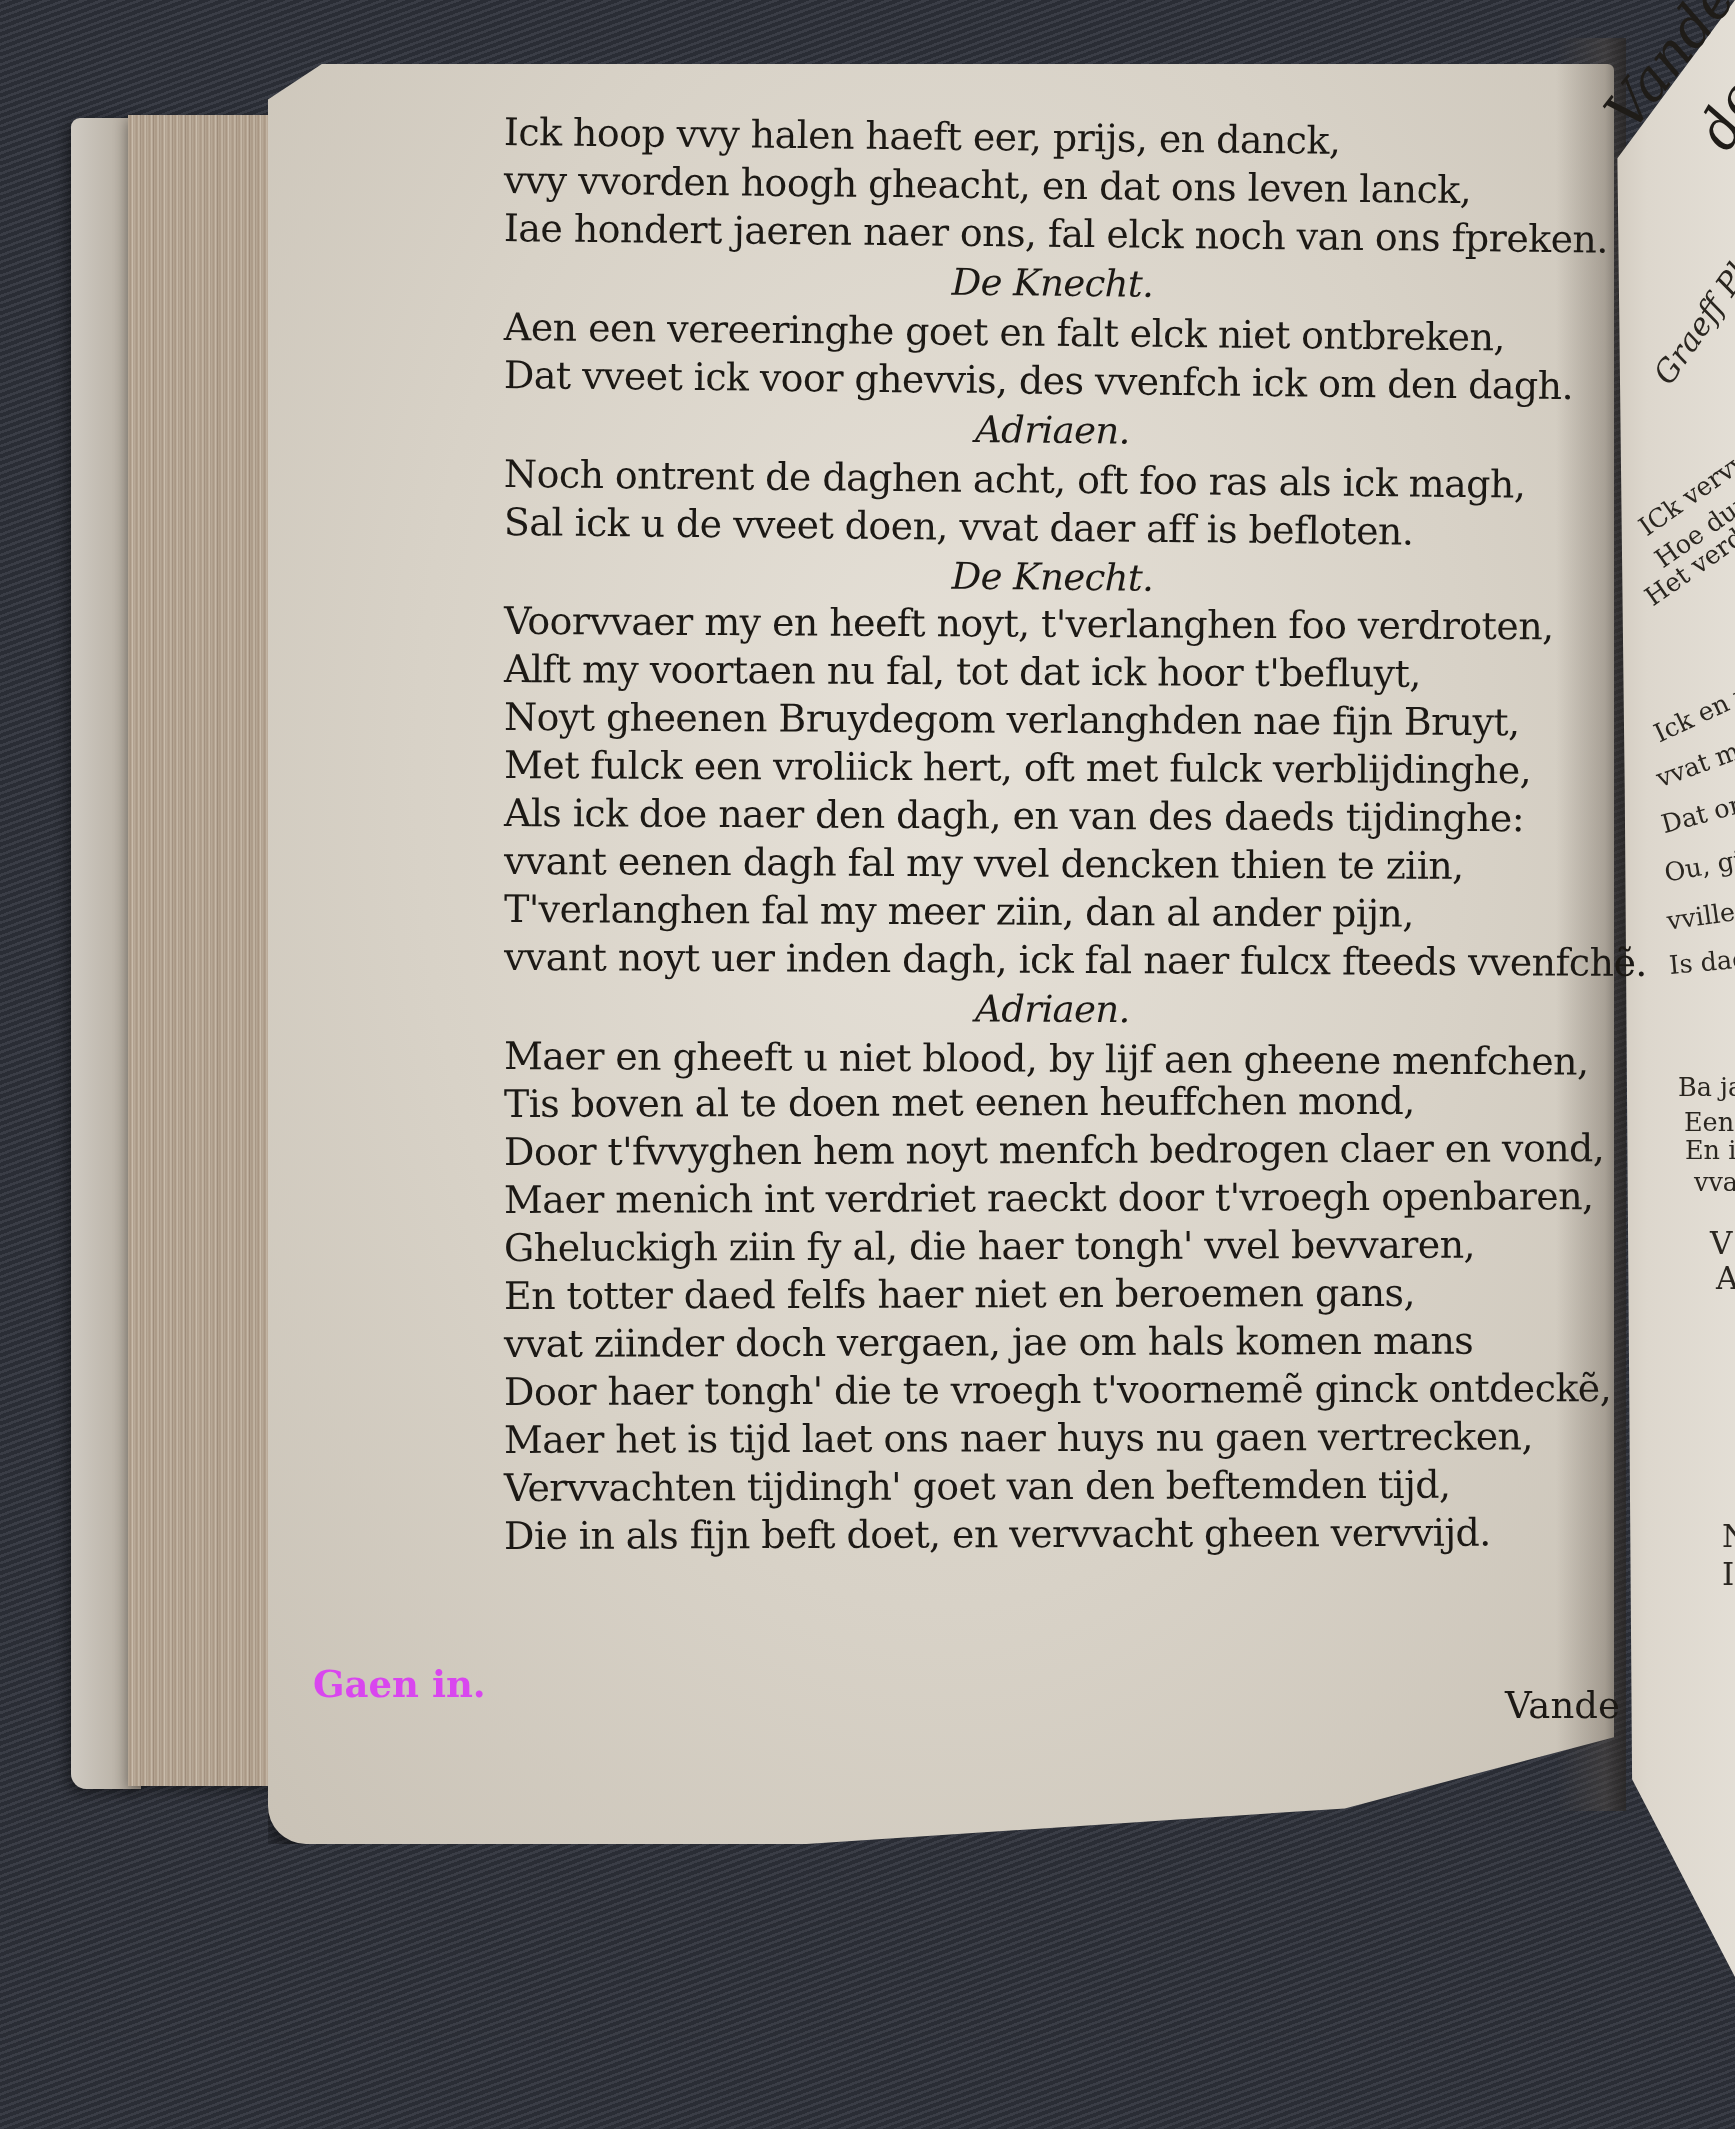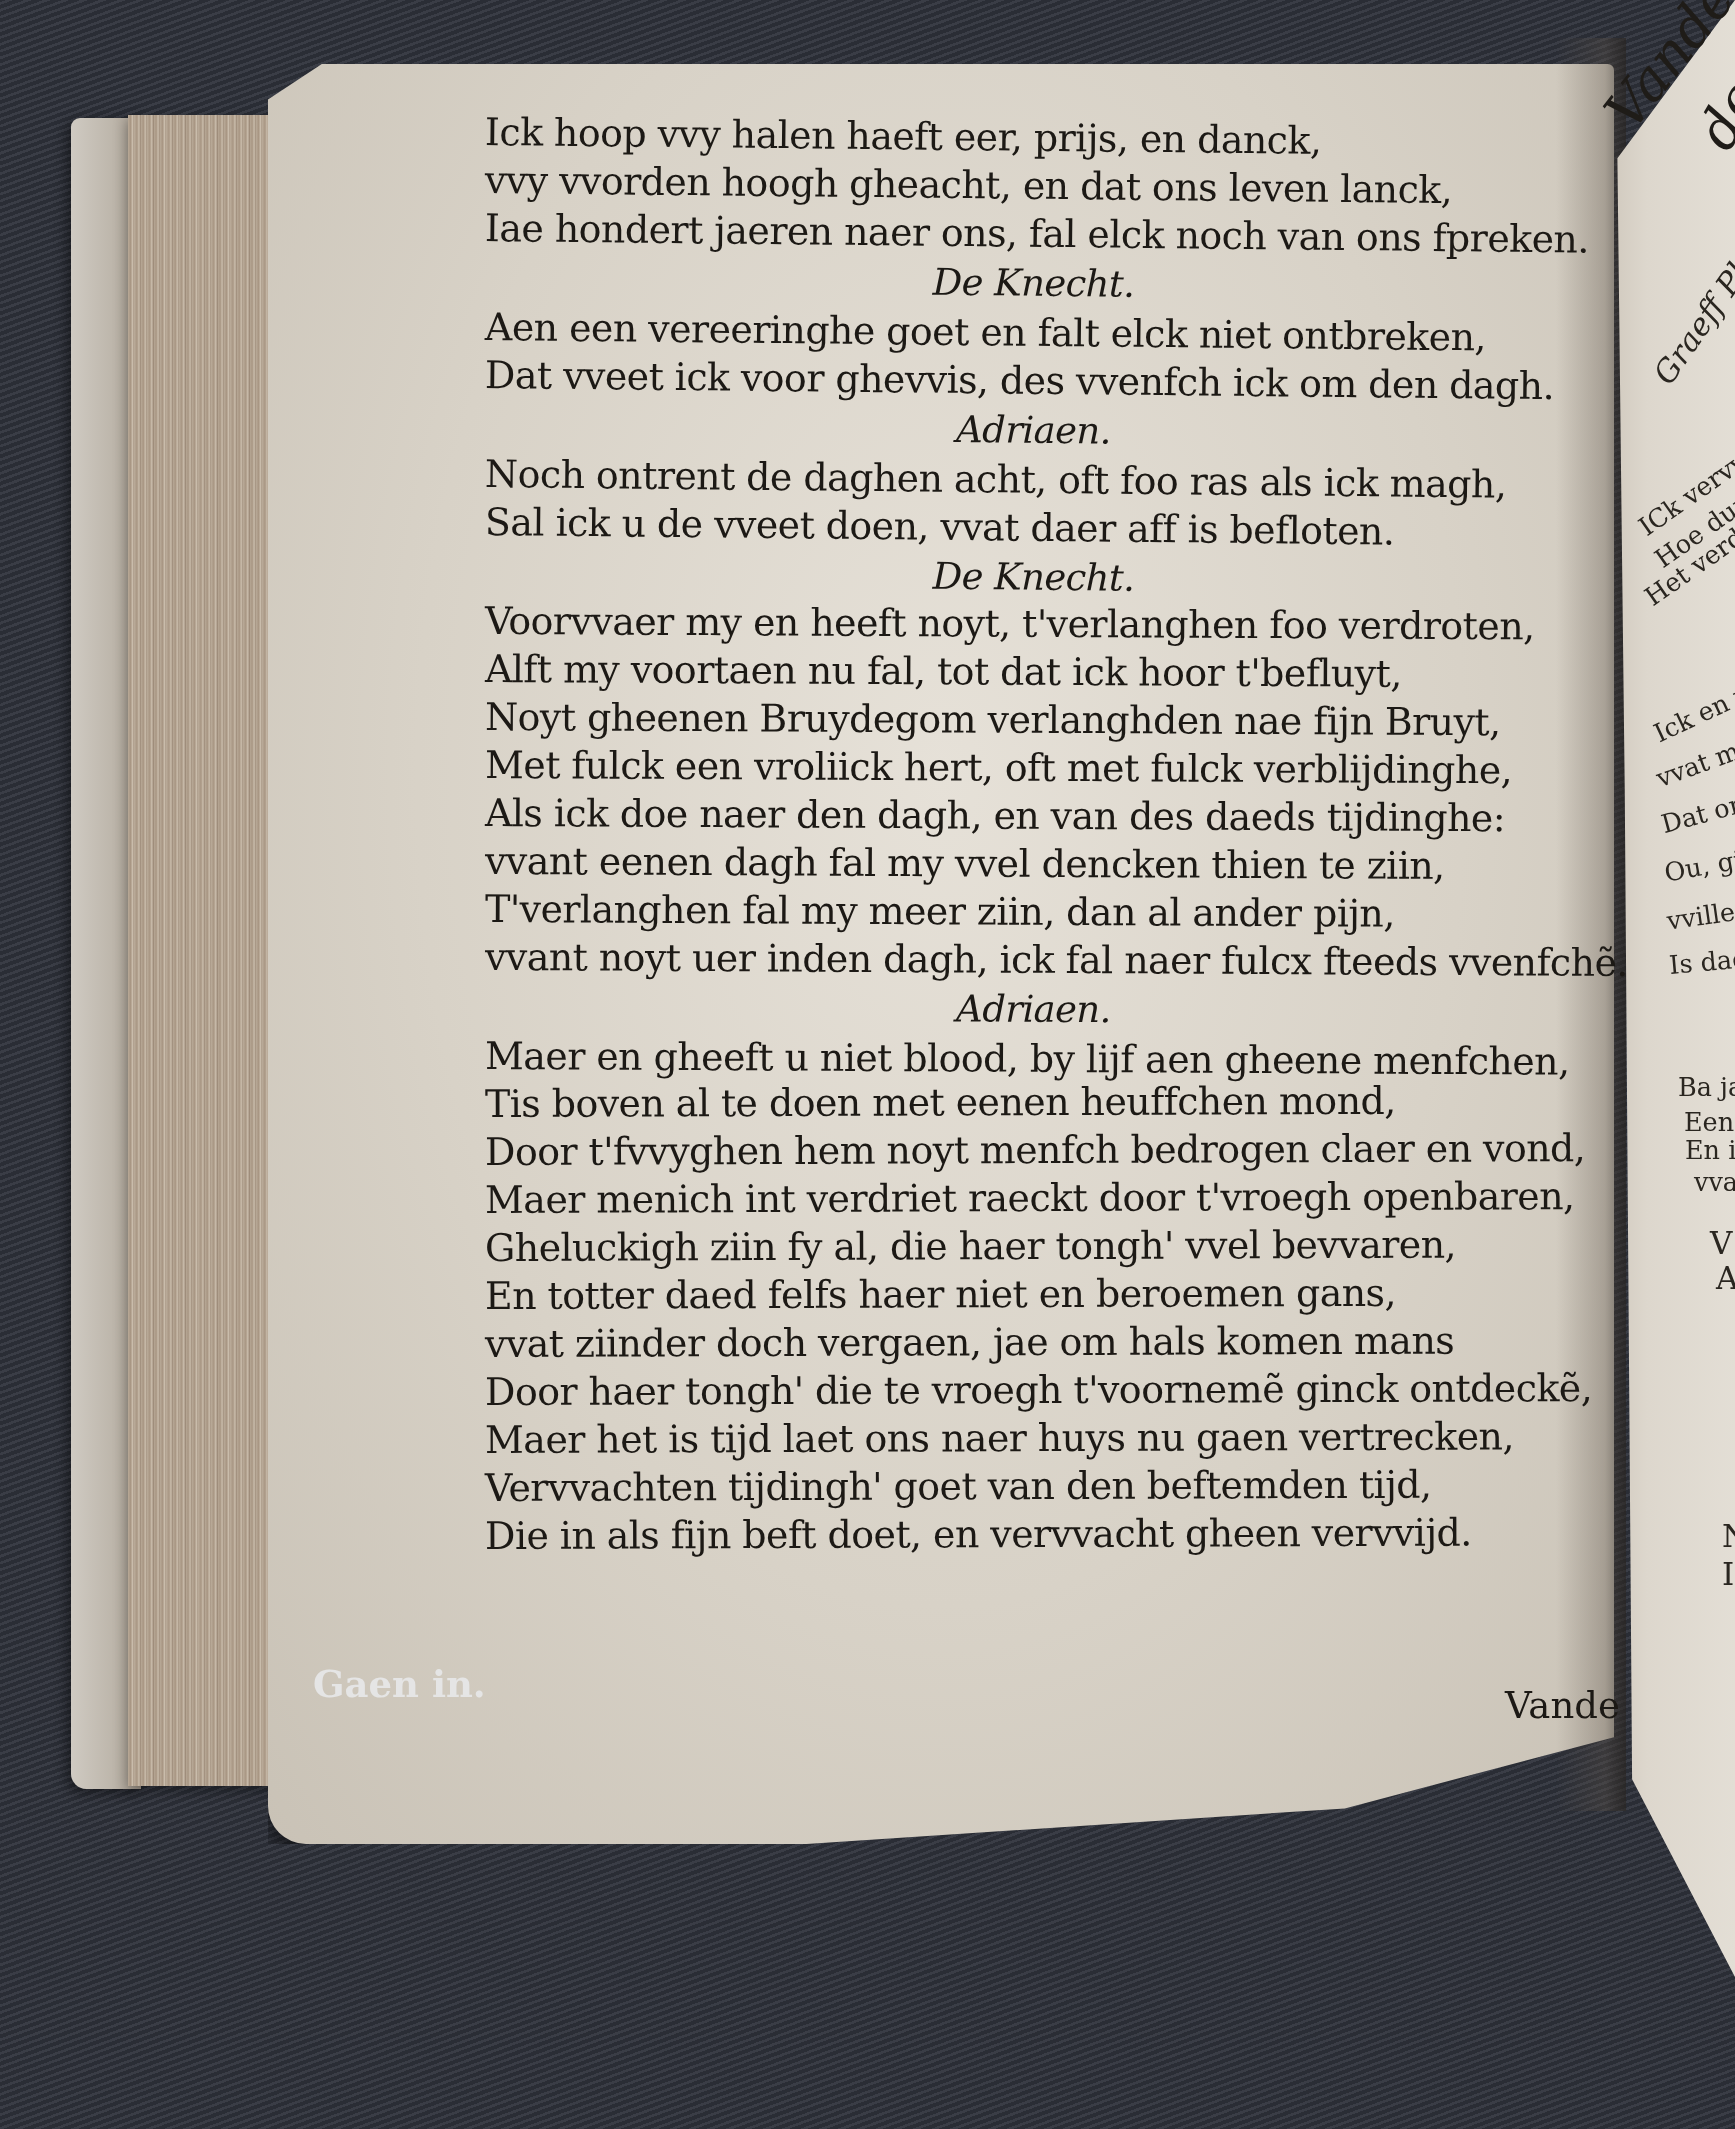--- a/index.html
+++ b/index.html
@@ -30,34 +30,34 @@
     .gutter-shadow {
       position: absolute; left: 1556px; top: 38px; width: 70px; height: 1773px;
       background: linear-gradient(90deg, rgba(0,0,0,0) 0%, rgba(90,80,70,0.35) 70%, rgba(40,35,30,0.6) 100%);
     }
     .right-page {
       position: absolute; left: 1588px; top: 0px; width: 147px; height: 1977px;
       background: linear-gradient(90deg, #c9c1b5, #ddd7cd 40%, #e3ded5);
       clip-path: polygon(20% 8%, 100% 0, 100% 100%, 30% 90%, 25% 40%);
     }
     .text-block {
-      position: absolute; left: 485px; top: 108px; width: 1161px;
+      position: absolute; left: 504px; top: 108px; width: 1161px;
       color: #1c1915;
     }
     .line {
       font-size: 38px; line-height: 48px; white-space: nowrap;
       letter-spacing: -0.6px; transform-origin: left center;
     }
     .speaker {
       font-style: italic; font-size: 37px; line-height: 51px;
       text-align: center; width: 957px; padding-left: 70px;
     }
     .stage {
       position: absolute; left: 313px; top: 1662px; font-size: 37px;
-      font-family: "DejaVu Serif", serif; font-weight: bold; color: #e5e5e5;
+      font-family: "DejaVu Serif", serif; font-weight: bold; color: #d946ef;
     }
     .catchword {
       position: absolute; left: 1505px; top: 1684px; font-size: 37px; color: #1c1915;
     }
     .rp-text { position: absolute; color: #2a2620; font-size: 25.5px; white-space: nowrap; }
     .rp-title { position: absolute; color: #1f1c18; font-style: italic; font-size: 55px; white-space: nowrap; }
   </style>
 </head>
 <body>
 

